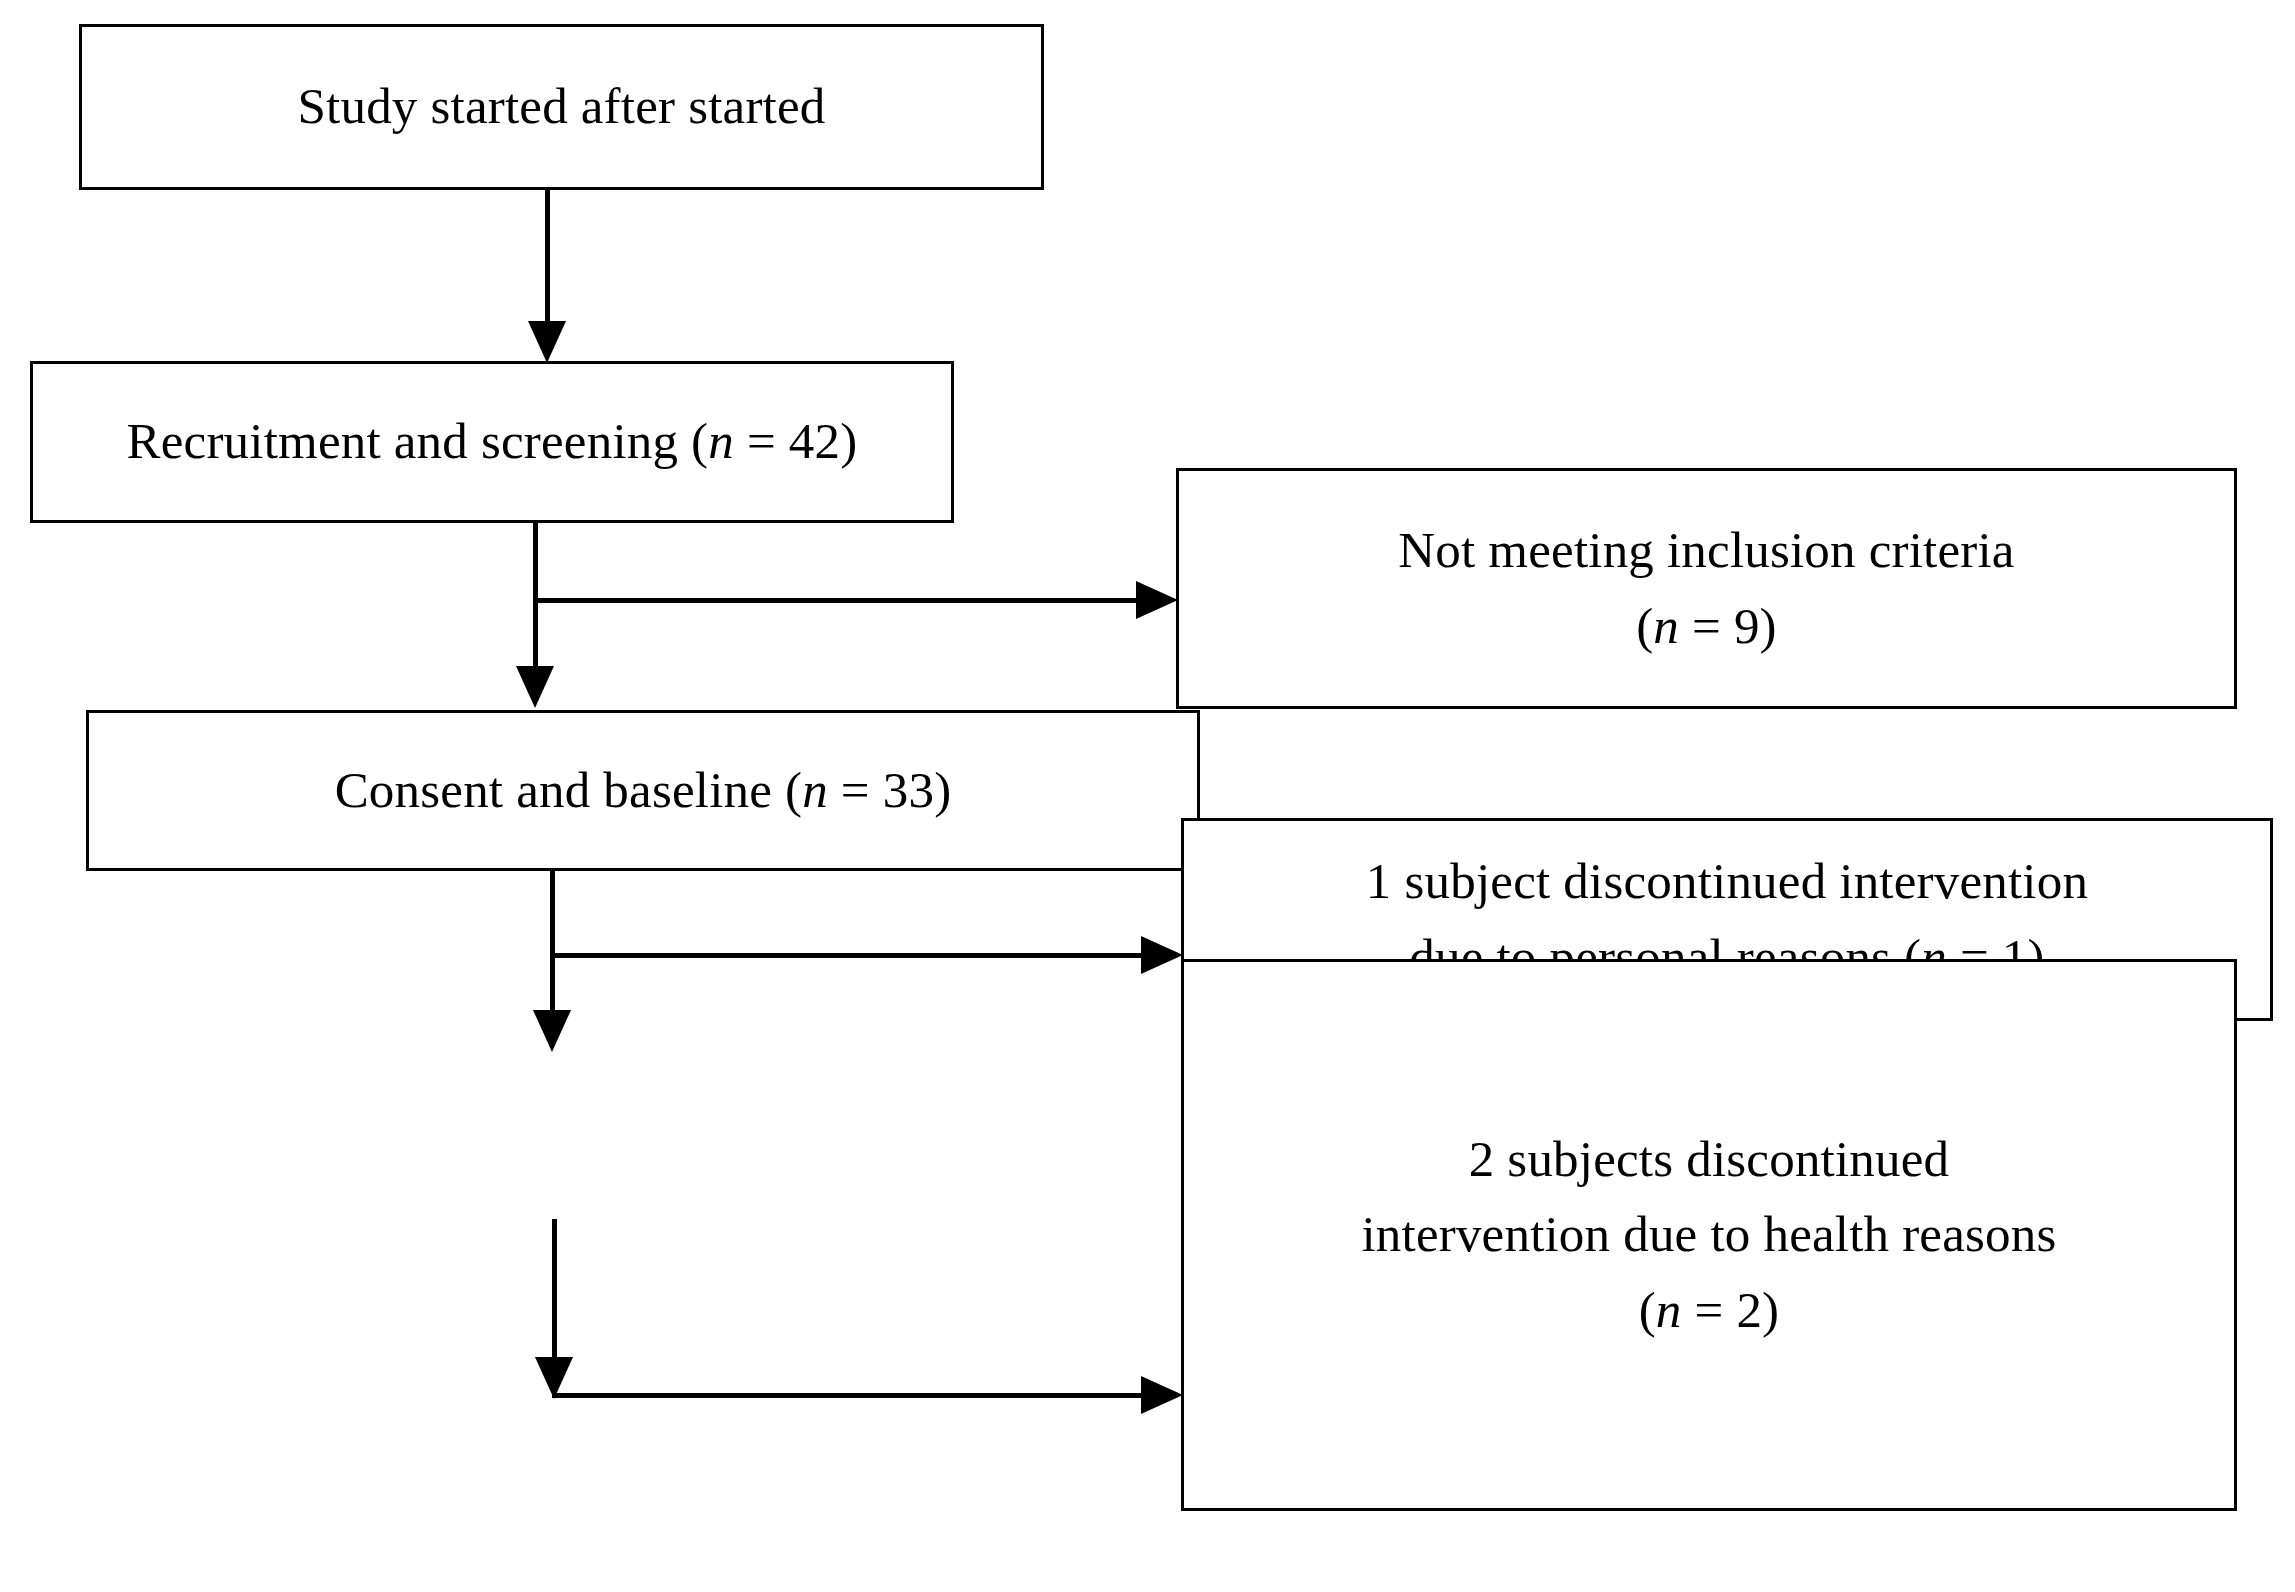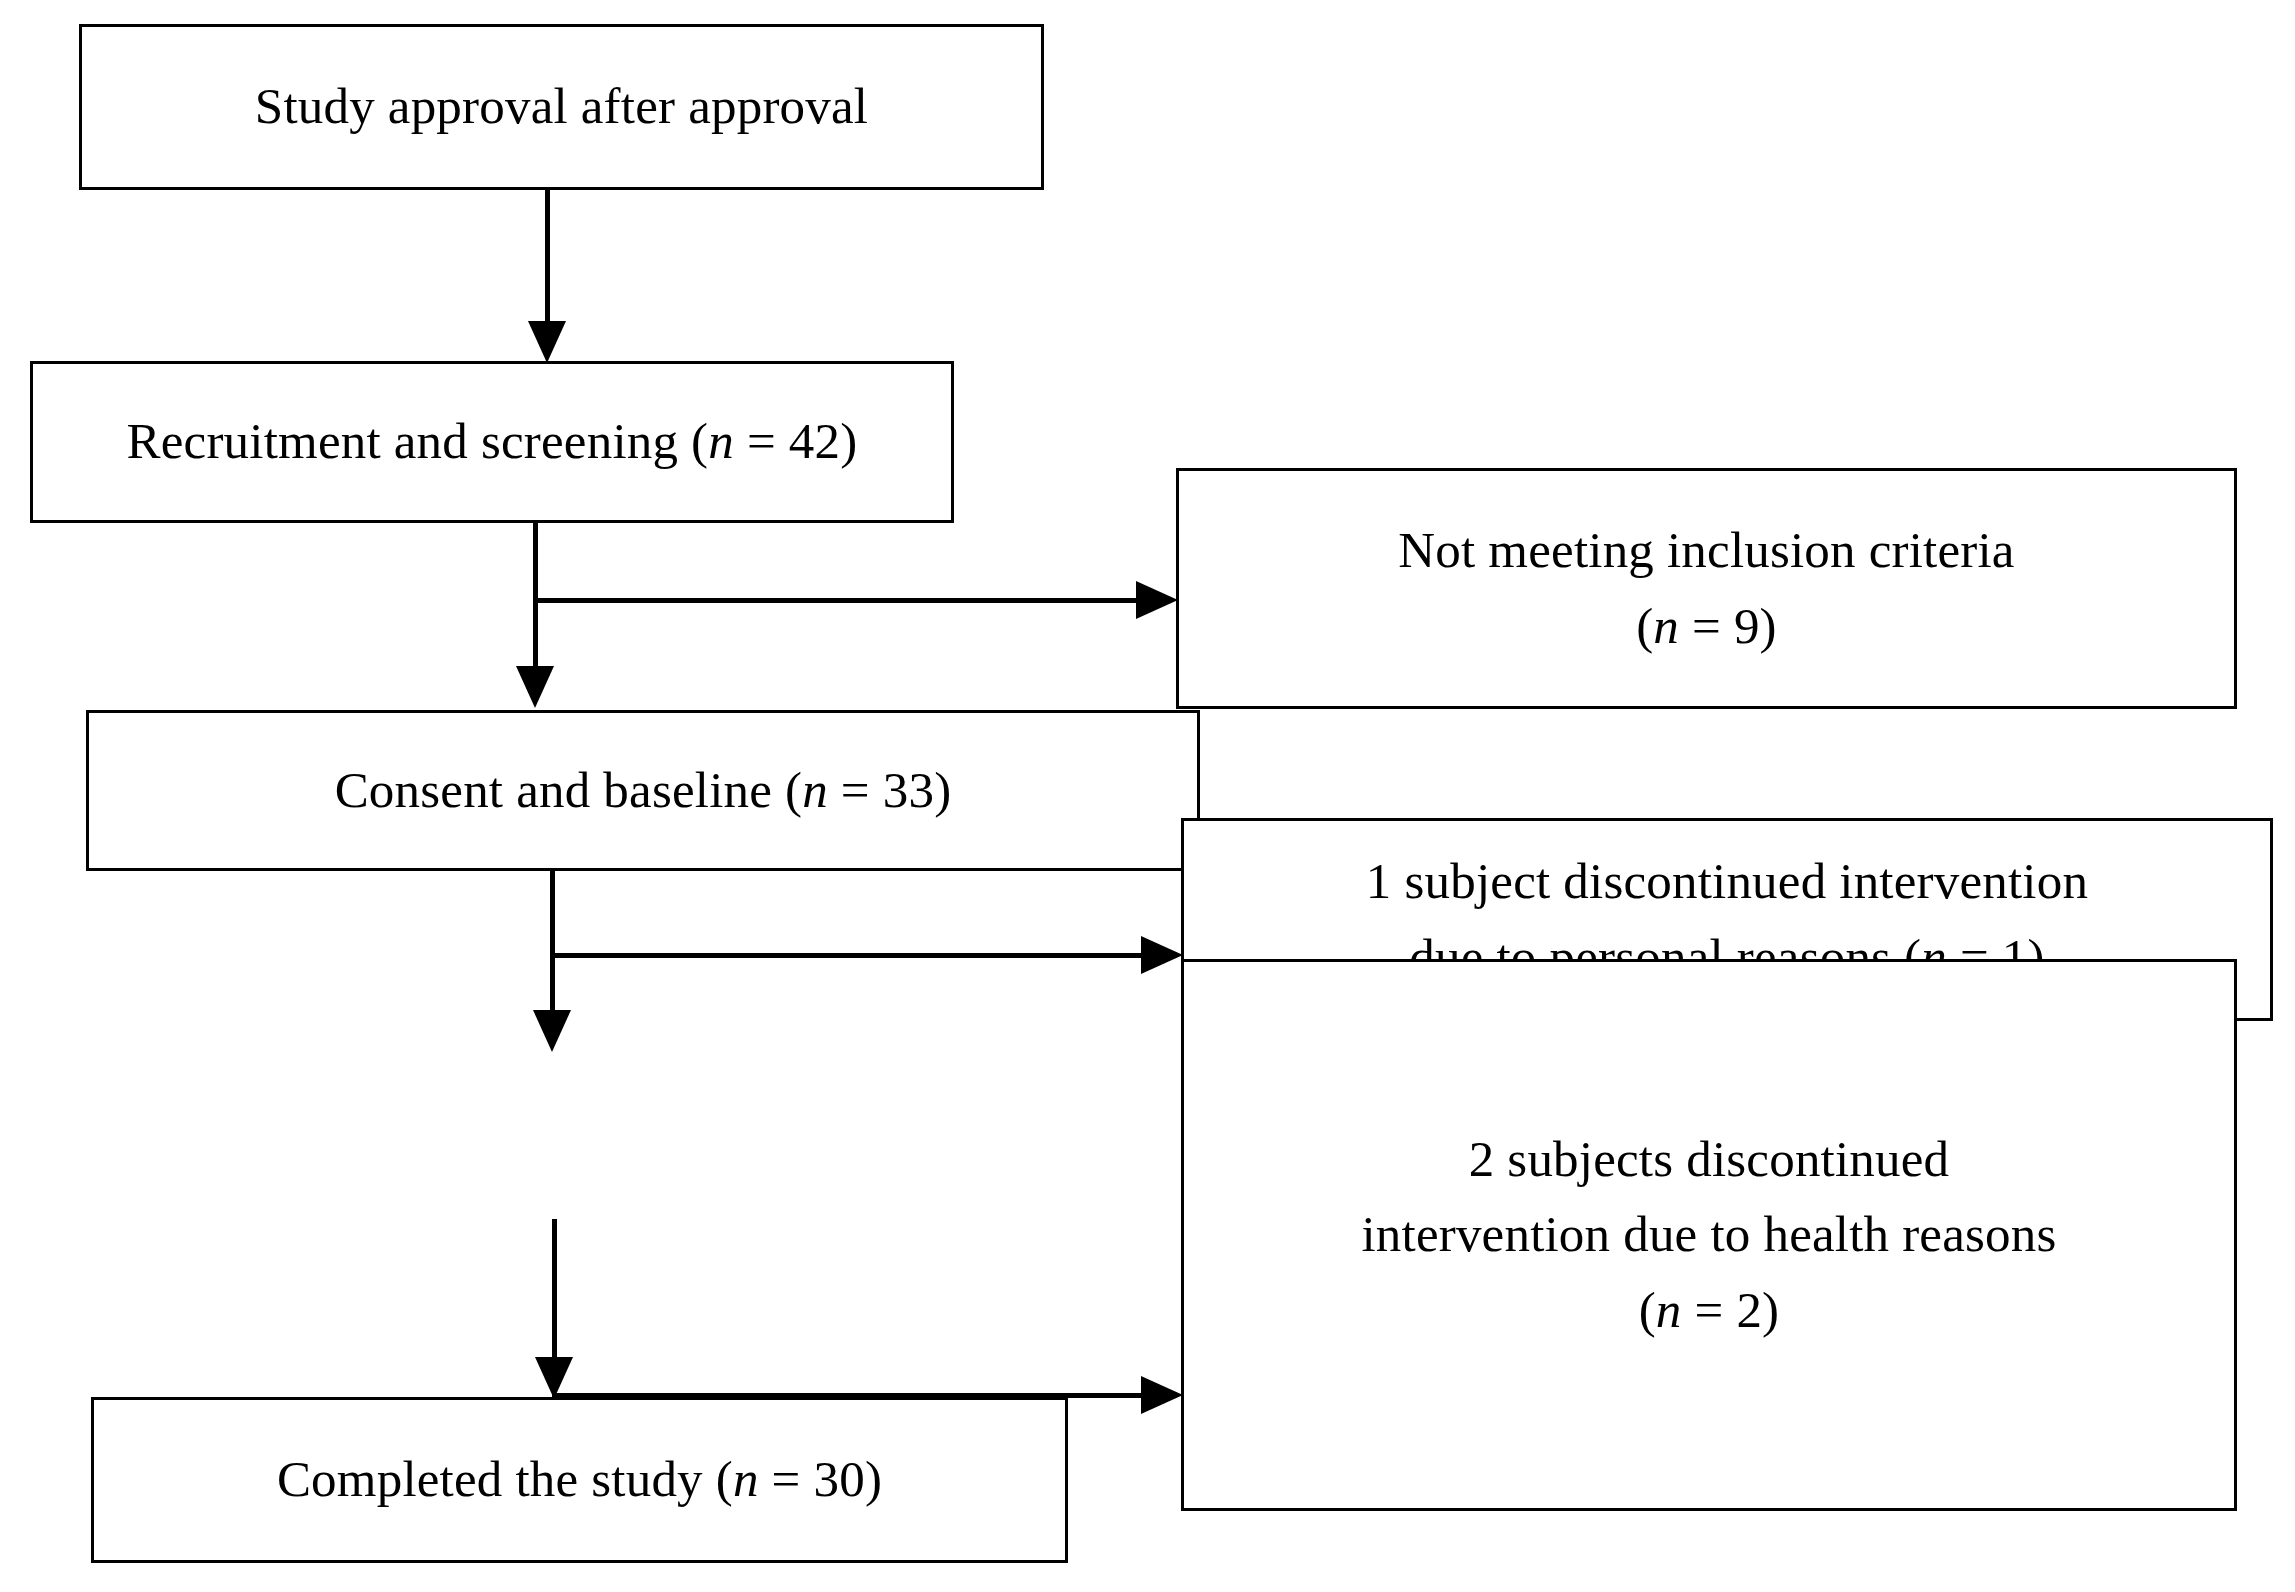--- a/index.html
+++ b/index.html
@@ -83,21 +83,21 @@
   <div class="arrow-down" style="left:533px; top:1010px;"></div>
   <div class="hline" style="left:550px; top:953px; width:594px;"></div>
   <div class="arrow-right" style="left:1141px; top:936px;"></div>
 
   <div class="vline" style="left:552px; top:1219px; height:144px;"></div>
   <div class="arrow-down" style="left:535px; top:1357px;"></div>
   <div class="hline" style="left:552px; top:1393px; width:592px;"></div>
   <div class="arrow-right" style="left:1141px; top:1376px;"></div>
 
   <div class="node" style="left:79px; top:24px; width:965px; height:166px;">
-    <span class="label">Study approval after approval</span>
+    <span class="label">Study started after started</span>
   </div>
 
   <div class="node" style="left:30px; top:361px; width:924px; height:162px;">
     <span class="label">Recruitment and screening (<i>n</i> = 42)</span>
   </div>
 
   <div class="node" style="left:1176px; top:468px; width:1061px; height:241px;">
     <span class="label">Not meeting inclusion criteria
 (<i>n</i> = 9)</span>
   </div>
@@ -111,18 +111,15 @@
 due to personal reasons (<i>n</i> = 1)</span>
   </div>
 
 
   <div class="node" style="left:1181px; top:959px; width:1056px; height:552px;">
     <span class="label">2 subjects discontinued
 intervention due to health reasons
 (<i>n</i> = 2)</span>
   </div>
 
-  <div class="node" style="left:91px; top:1397px; width:977px; height:166px;">
-    <span class="label">Completed the study (<i>n</i> = 30)</span>
-  </div>
 
 </div>
 
 
 </body></html>

